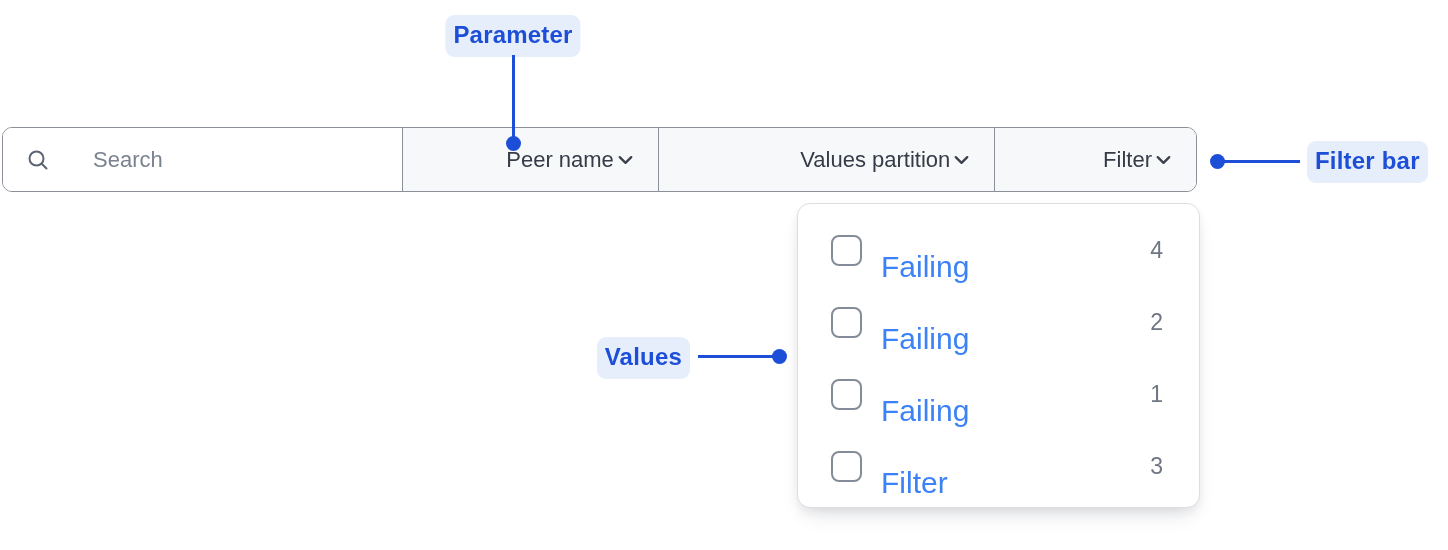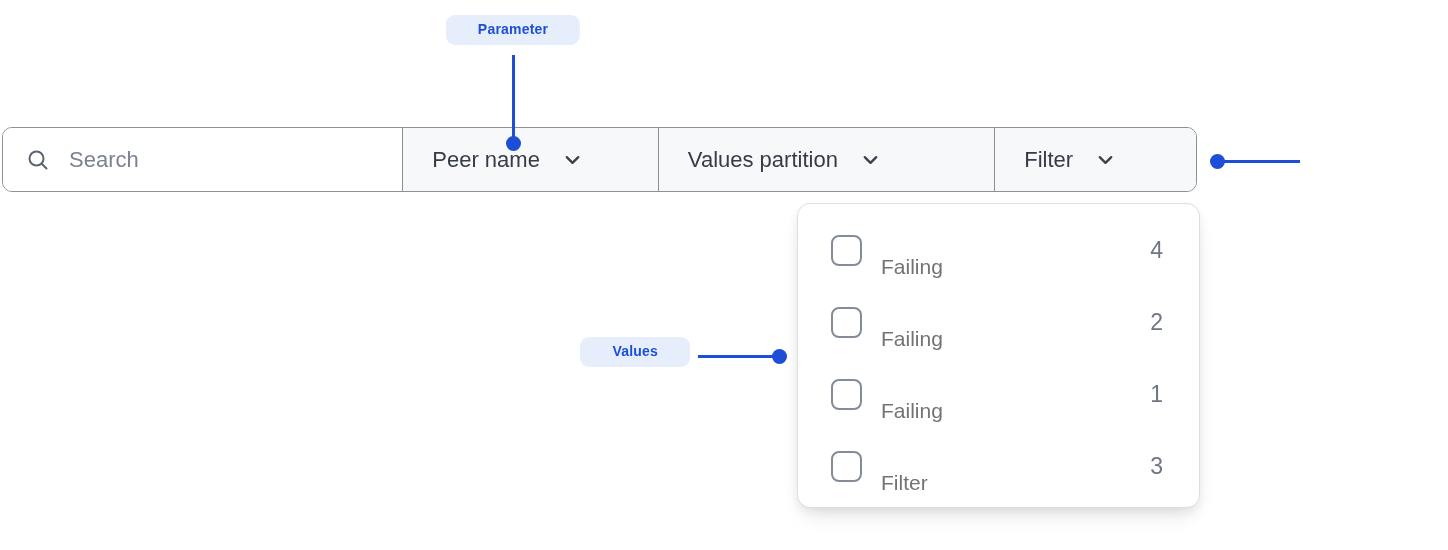--- a/index.html
+++ b/index.html
@@ -21,23 +21,23 @@
   .canvas{position:absolute;inset:0;}
 
   
   .filter-bar{
     position:absolute;left:2px;top:127px;width:1195px;height:65px;
     border:1.5px solid var(--bar-border);border-radius:10px;
     display:flex;align-items:stretch;background:#fff;overflow:hidden;
   }
   .seg{display:flex;align-items:center;font-size:22px;color:var(--text-dark);}
   .seg + .seg{border-left:1.5px solid var(--bar-border);background:var(--segment-bg);}
-  .seg-search{width:400px;padding-left:23px;background:#fff;cursor:text;}
+  .seg-search{width:400px;padding-left:23px;background:#fff;cursor:text;gap:24px;}
   .seg-search .ph{color:#7b828f;margin-left:19px;font-size:22px;}
-  .dd{justify-content:flex-start;padding:0 21px 0 29px;cursor:pointer;gap:21px;}
+  .dd{justify-content:flex-end;padding:0 21px 0 29px;cursor:pointer;}
   .dd-peer{width:256px;}
   .dd-cluster{width:337px;}
   .dd-status{width:202px;}
   .icon{display:inline-flex;align-items:center;justify-content:center;line-height:0;}
   .chev svg{display:block;}
 
   
   .panel{
     position:absolute;left:797px;top:203px;width:403px;height:305px;
     background:#fff;border:1px solid var(--panel-border);border-radius:13px;
@@ -45,29 +45,29 @@
     padding-top:10px;z-index:3;
   }
   .opt-row{
     height:72px;display:flex;align-items:center;
     padding:0 36px 0 33px;cursor:pointer;
   }
   .checkbox{
     width:31px;height:31px;border:2px solid #858c99;border-radius:8px;
     background:#fff;flex:0 0 auto;
   }
-  .opt-label{font-size:21px;color:#737373;margin-left:19px;margin-top:33px;}
+  .opt-label{font-size:30px;color:#3b82f6;margin-left:19px;margin-top:33px;}
   .opt-count{font-size:23px;color:var(--text-muted);margin-left:auto;}
 
   
   .ann-pill{
     position:absolute;display:inline-block;
     background:var(--annotation-bg);color:var(--accent-blue);
-    font-size:14px;font-weight:700;letter-spacing:.2px;
-    padding:6px 32px 8px;border-radius:9px;white-space:nowrap;z-index:4;
+    font-size:24px;font-weight:700;letter-spacing:.2px;
+    padding:6px 8px 8px;border-radius:9px;white-space:nowrap;z-index:4;
   }
   .conn{position:absolute;background:var(--accent-blue);z-index:4;}
   .conn-dot{
     position:absolute;width:15px;height:15px;border-radius:50%;
     background:var(--accent-blue);z-index:5;
   }
 </style>
 </head>
 <body>
 
@@ -111,20 +111,21 @@
       <span class="icon chev">
         <svg width="23" height="23" viewBox="0 0 24 24" fill="none" stroke="#3a404c" stroke-width="2.4" stroke-linecap="round" stroke-linejoin="round">
           <polyline points="6,9.5 12,15.5 18,9.5"></polyline>
         </svg>
       </span>
     </div>
   </div>
 
   <div class="conn-dot" style="left:1209.5px;top:153.5px;"></div>
   <div class="conn" style="left:1222px;top:159.5px;width:78px;height:3px;"></div>
+  <div class="ann-pill" style="left:1307px;top:141px;">Filter bar</div>
 
   <div class="ann-pill" style="right:758px;top:337px;">Values</div>
   <div class="conn" style="left:698px;top:355px;width:76px;height:3px;"></div>
   <div class="conn-dot" style="left:771.5px;top:349px;"></div>
 
   <div class="panel">
     <div class="opt-row">
       <span class="checkbox"></span>
       <span class="opt-label">Failing</span>
       <span class="opt-count">4</span>

